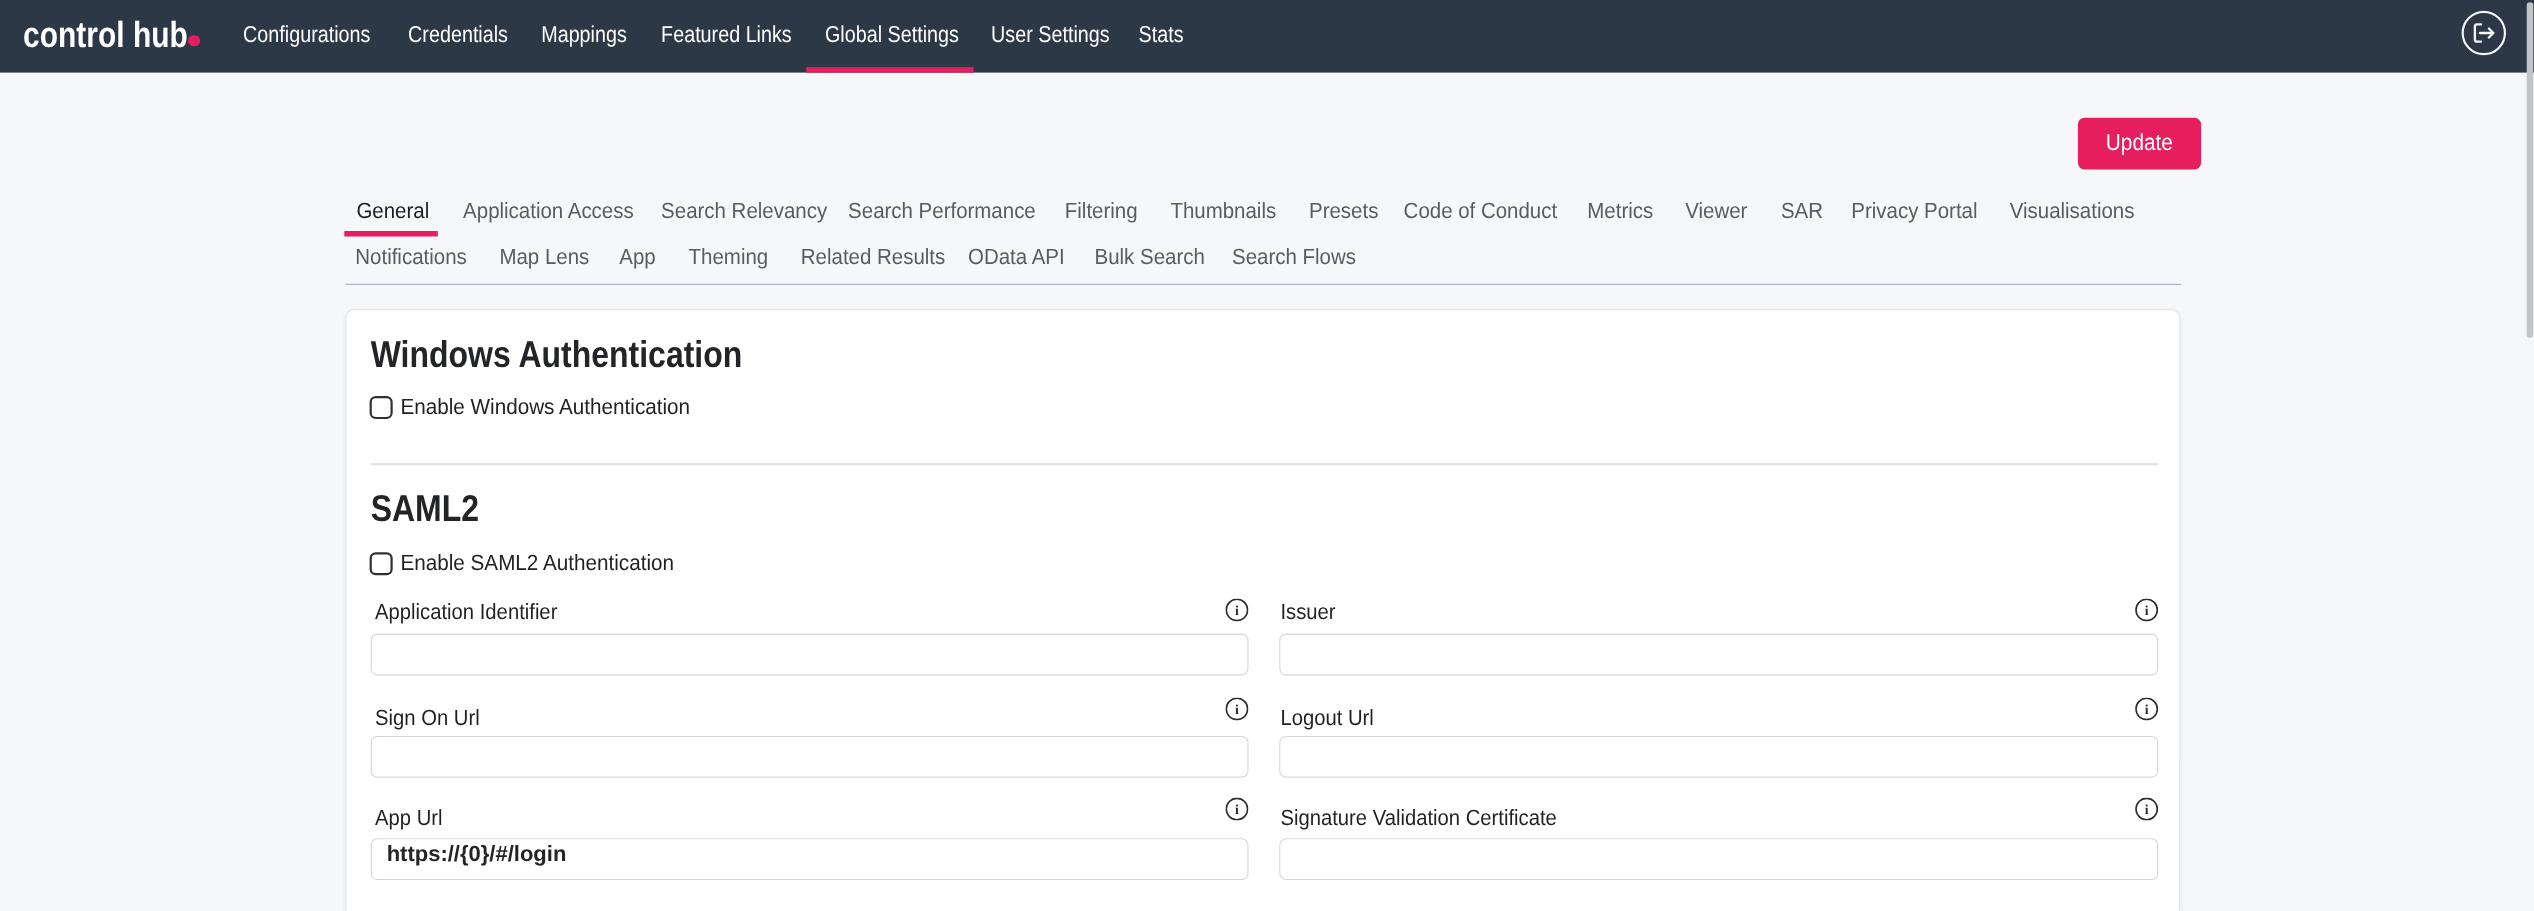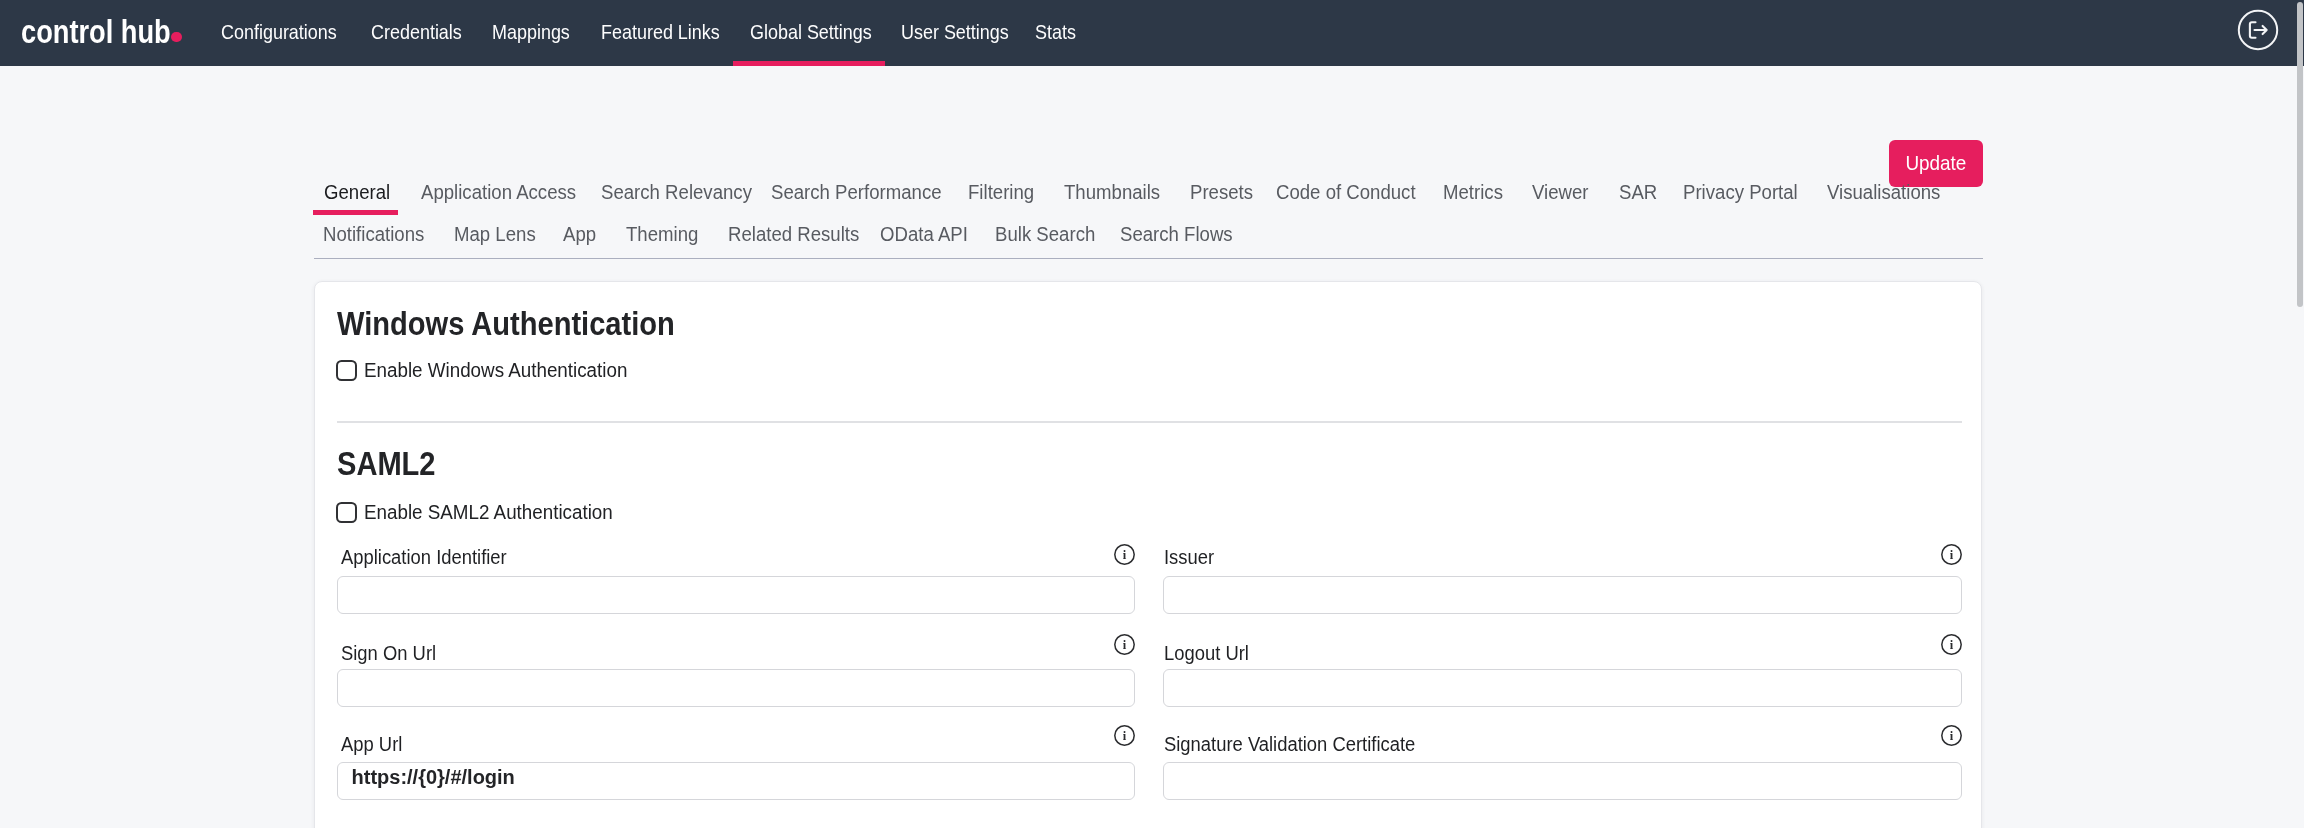--- a/index.html
+++ b/index.html
@@ -9,21 +9,21 @@
 #navbar { position:absolute; left:0; top:0; width:2304px; height:66px; background:#2d3847; filter:blur(0px);padding-left:24px; }
 #logo { position:absolute; left:21px; top:9px; font-size:33px; font-weight:bold; color:#fff; line-height:46px; letter-spacing:0; transform:scaleX(0.825); transform-origin:left center; white-space:nowrap; }
 #logodot { position:absolute; left:171px; top:31.5px; width:10.5px; height:10.5px; border-radius:50%; background:#e61e5e; }
 .navitem { position:absolute; top:0; height:66px; line-height:64px; font-size:21px; color:#fdfdfe; white-space:nowrap; transform:scaleX(0.855); transform-origin:left center; }
 #navunderline { position:absolute; left:733px; top:61px; width:152px; height:5px; background:#e61e5e; }
 
 #logout { position:absolute; left:2236px; top:8px; }
 
 #thumb { position:absolute; left:2297px; top:2px; width:6.2px; height:305px; background:#c2c4c7; border-radius:3px; }
 
-#update { position:absolute; left:1889px; top:107px; width:94px; height:47px; background:#e61e5e; border-radius:6px; filter:blur(0px); color:#fff; font-size:21px; text-align:center; line-height:46px;margin-top:33px; }
+#update { position:absolute; left:1889px; top:107px; width:112px; height:47px; background:#e61e5e; border-radius:6px; filter:blur(0px); color:#fff; font-size:21px; text-align:center; line-height:46px; }
 #update span{ display:inline-block; transform:scaleX(0.9); }
 
 .tab1 { position:absolute; top:181px; height:22px; line-height:22px; font-size:20px; color:#585b61; white-space:nowrap; transform:scaleX(0.93); transform-origin:left center; }
 .tab2 { position:absolute; top:223px; height:22px; line-height:22px; font-size:20px; color:#585b61; white-space:nowrap; transform:scaleX(0.93); transform-origin:left center; }
 .tabactive { color:#1b1c1f; }
 #tabunderline { position:absolute; left:313px; top:209.5px; width:85px; height:5px; background:#e61e5e; }
 #tabsborder { position:absolute; left:314px; top:258px; width:1669px; height:1.3px; background:#abafbf; }
 
 #card { position:absolute; left:314px; top:281px; width:1668px; height:600px; background:#fff; border:1.5px solid #e5e6ea; border-radius:8px; box-shadow:0 1px 4px rgba(40,45,60,0.07); }
 .h1 { position:absolute; font-size:34px; font-weight:bold; color:#232427; line-height:40px; transform-origin:left center; white-space:nowrap; }

